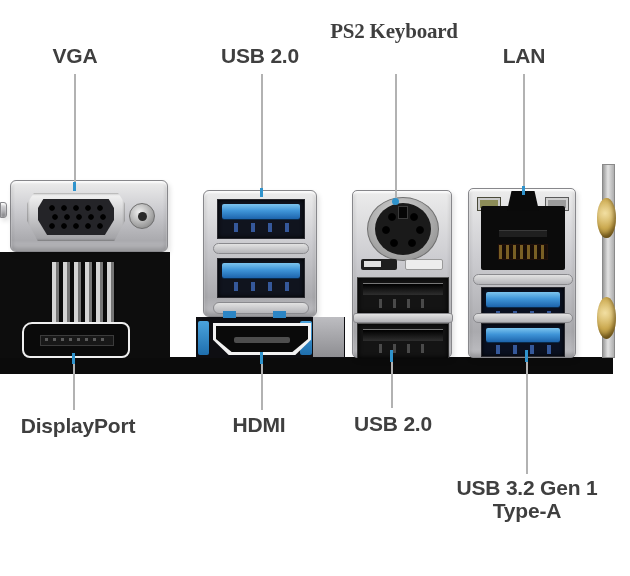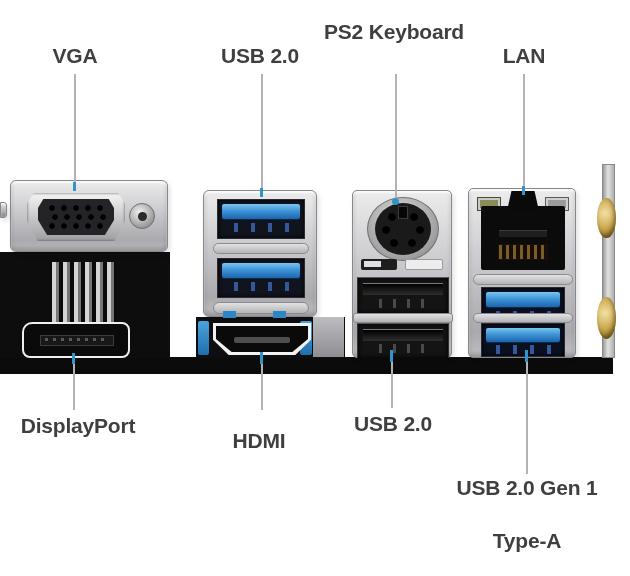--- a/index.html
+++ b/index.html
@@ -63,30 +63,30 @@
   }
 </style>
 </head>
 <body>
 
 <div class="canvas">
 
   <div class="lbl" style="left:75px;top:44px;">VGA</div>
   <div class="lbl" style="left:260px;top:44px;">USB 2.0</div>
   <div class="lbl" style="left:394px;top:20px;">
-    <span style="display:block;">PS2 Keyboard</span>
+    <span style="display:block;font-family:Liberation Serif, serif;">PS2 Keyboard</span>
   </div>
   <div class="lbl" style="left:524px;top:44px;">LAN</div>
 
   <div class="lbl" style="left:78px;top:414px;">DisplayPort</div>
-  <div class="lbl" style="left:259px;top:429px;">HDMI</div>
+  <div class="lbl" style="left:259px;top:413px;">HDMI</div>
   <div class="lbl" style="left:393px;top:412px;">USB 2.0</div>
   <div class="lbl" style="left:527px;top:476px;">
-    <span style="display:block;">USB 2.0 Gen 1</span>
-    <span style="display:block;margin-top:30px;">Type-A</span>
+    <span style="display:block;">USB 3.2 Gen 1</span>
+    <span style="display:block;">Type-A</span>
   </div>
 
   <div class="lead" style="left:74px;top:74px;height:110px;"></div>
   <div class="tip" style="left:73px;top:182px;height:9px;"></div>
 
   <div class="lead" style="left:261px;top:74px;height:114px;"></div>
   <div class="tip" style="left:260px;top:188px;height:9px;"></div>
 
   <div class="lead" style="left:395px;top:74px;height:125px;"></div>
   <div class="tipdot" style="left:392px;top:198px;"></div>

